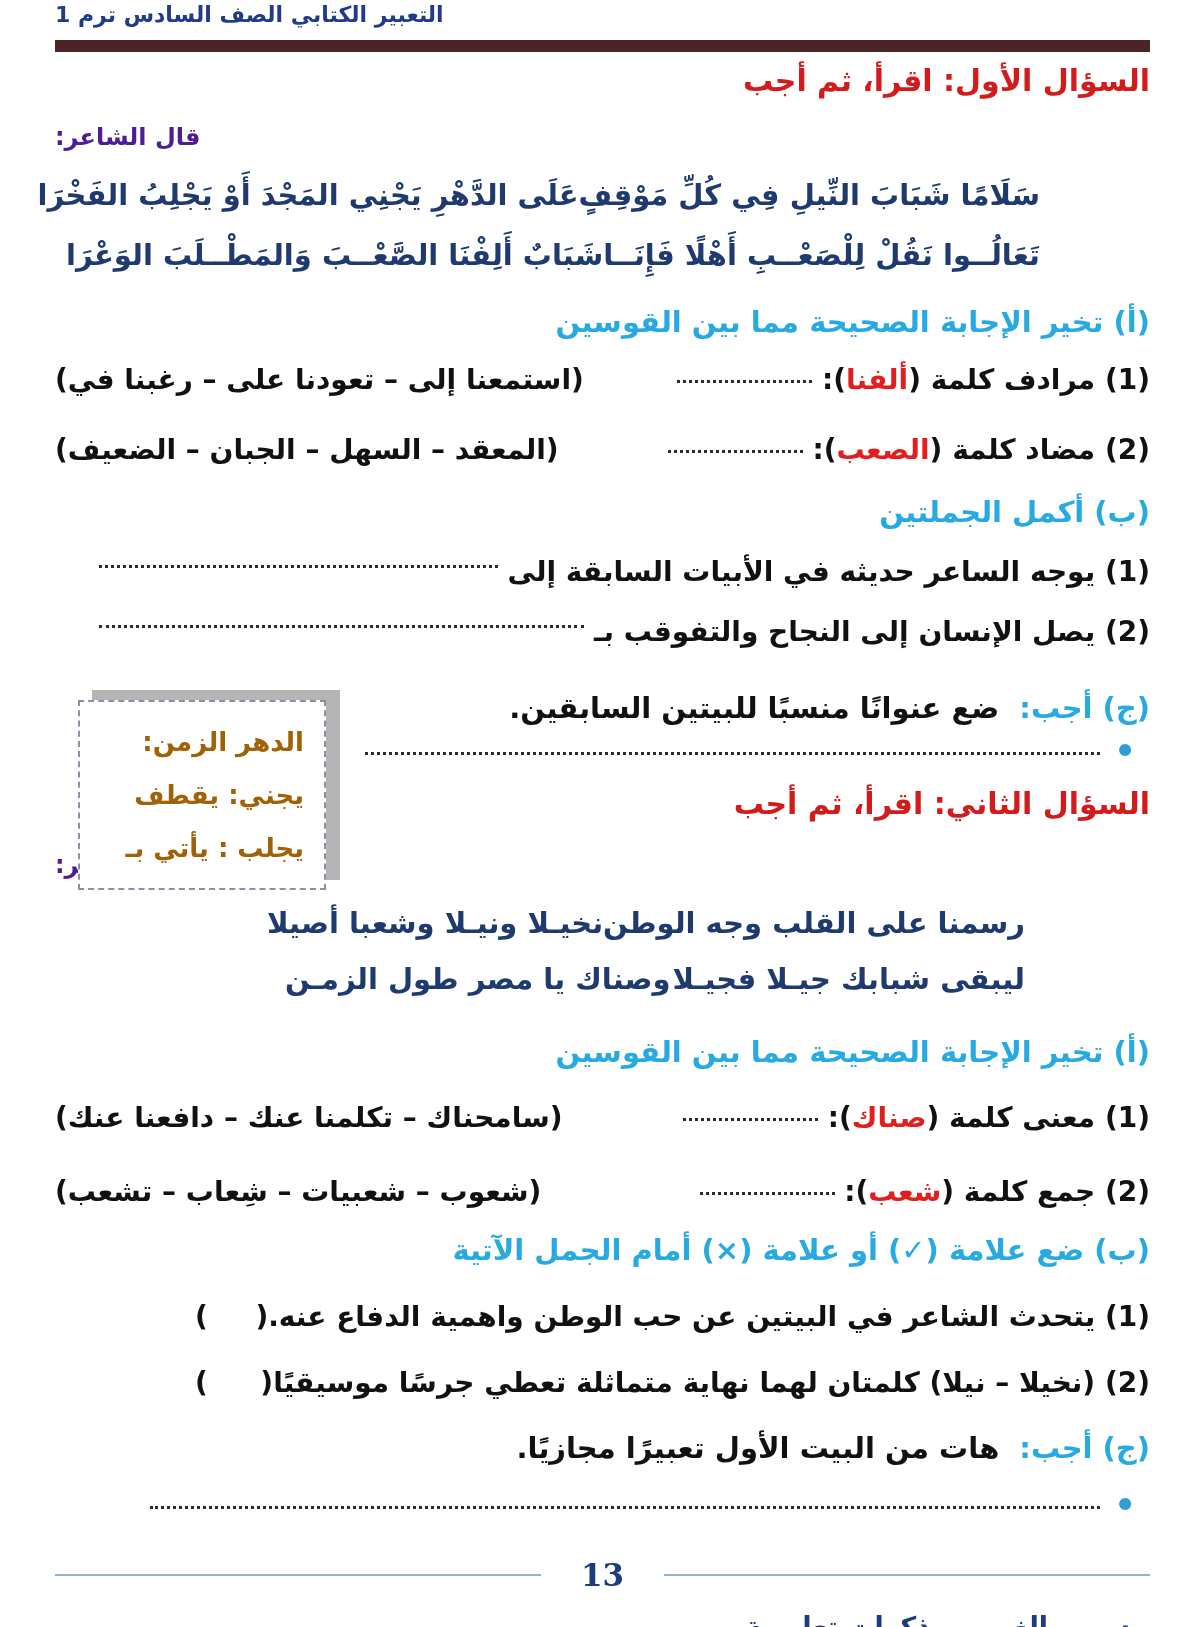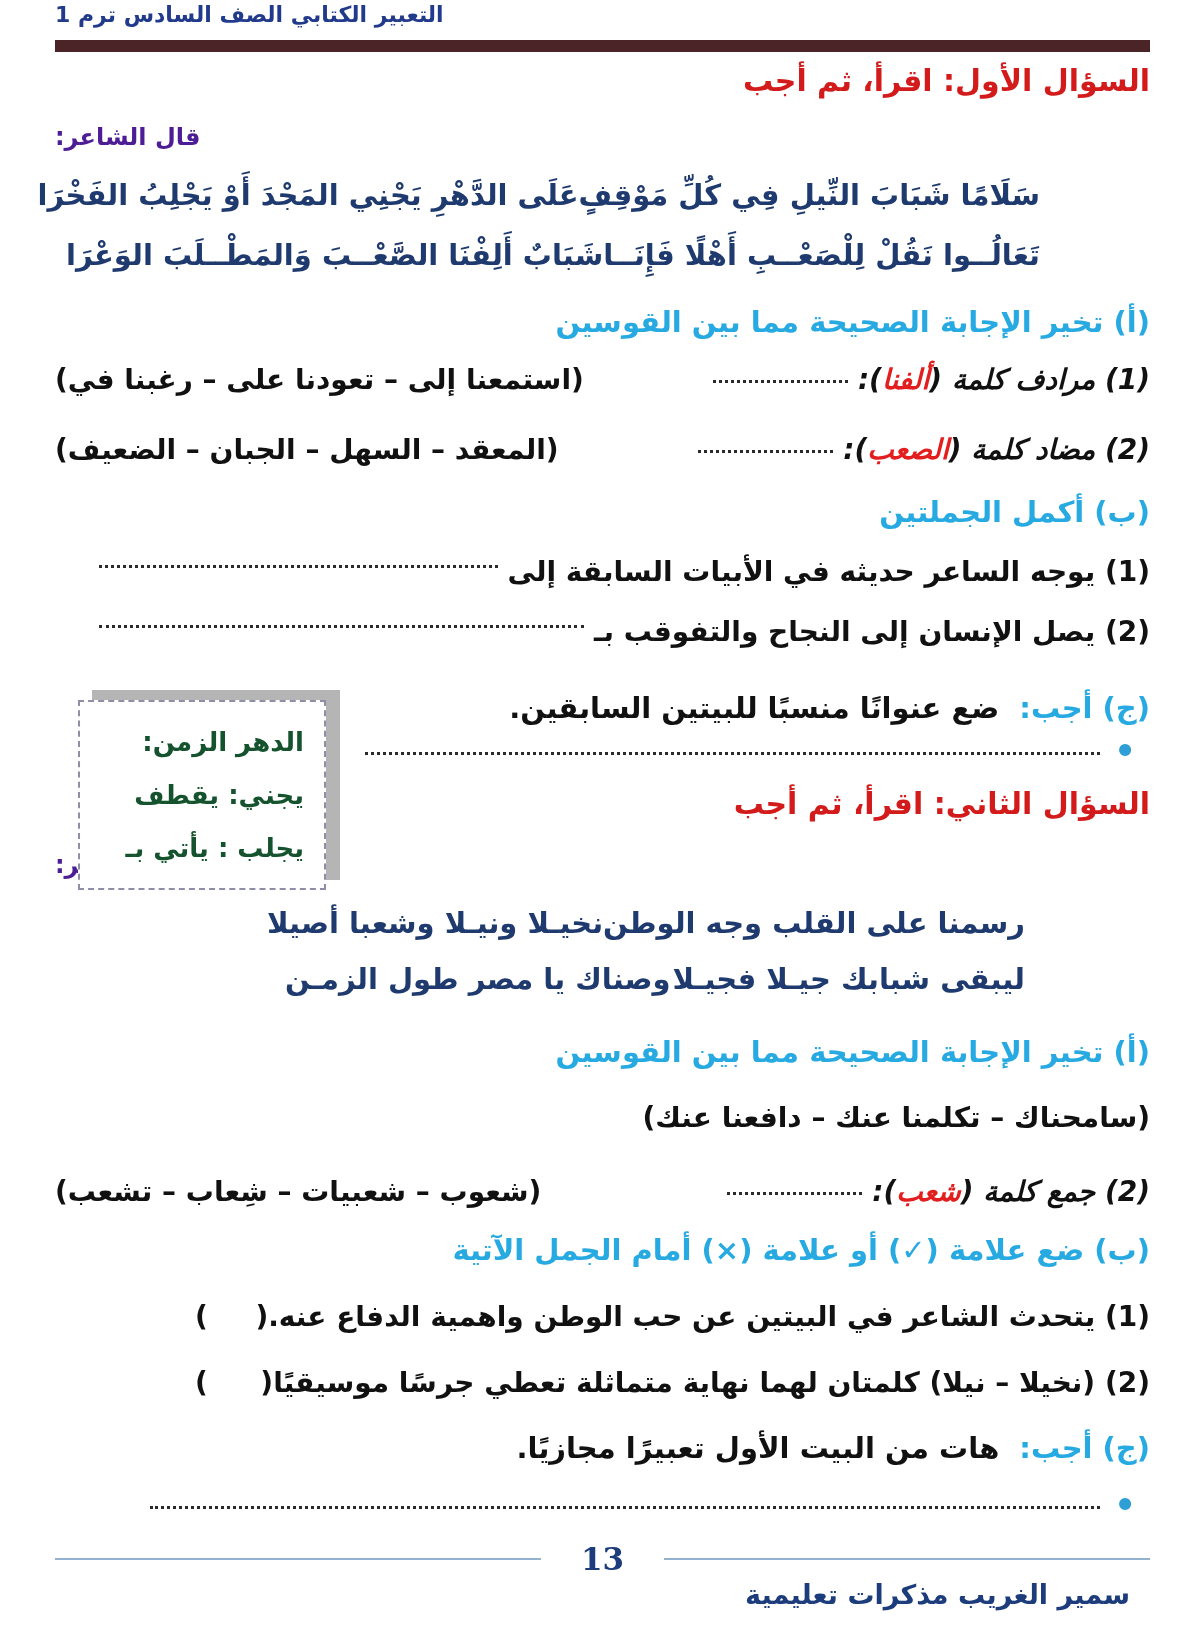--- a/index.html
+++ b/index.html
@@ -29,21 +29,21 @@
   h1, h2, h3 { margin: 0; font-weight: bold; }
 
   .poem { color: #1e3a6e; font-size: 29px; }
   .verse { display: flex; justify-content: space-between; line-height: 60px; white-space: nowrap; }
   .poem1 { margin-top: 8px; }
   .poem1 .verse { padding-right: 110px; padding-left: 20px; }
   .poem2 { margin-top: 10px; }
   .poem2 .verse { line-height: 56px; padding-right: 125px; padding-left: 230px; }
 
   .mcq-row { display: flex; justify-content: space-between; align-items: center; font-size: 28px; line-height: 50px; white-space: nowrap; }
-  .lead { white-space: nowrap; font-style: italic; }
+  .lead { white-space: nowrap; }
   .kw { color: #e31e1e; }
   .dotfill {
     display: inline-block;
     width: 135px;
     border-bottom: 3px dotted #2a2a2a;
     transform: translateY(-6px);
   }
   .choices { white-space: nowrap; }
 
   .fill-row { display: flex; align-items: center; font-size: 28px; line-height: 50px; padding-left: 40px; }
@@ -67,30 +67,30 @@
     top: 700px;
     width: 248px;
     height: 190px;
     background: #ffffff;
     border: 2px dashed #8e8ea6;
     box-shadow: 14px -10px 0 #b5b5b5;
     padding: 14px 20px;
     display: flex;
     flex-direction: column;
     justify-content: space-around;
-    color: #14532d;
+    color: #a16207;
     font-size: 26px;
     text-align: right;
     z-index: 5;
   }
 
   .footer { margin-top: 24px; }
   .footer-rule { display: flex; align-items: center; }
   .rule-seg { flex: 1; height: 2px; background: #93b2cf; }
-  .page-num { font-family: "DejaVu Serif", serif; font-size: 31px; color: #1d3c7c; margin: 0 40px; }
+  .page-num { font-family: "DejaVu Serif", serif; font-size: 31px; color: #1d3c7c; margin: 16px 40px; }
   .publisher { margin-top: 2px; text-align: right; font-size: 27px; color: #1d3c7c; padding-left: 30px; margin-right: 20px; }
 
   .mt8  { margin-top: 8px; }
   .mt10 { margin-top: 10px; }
   .mt12 { margin-top: 12px; }
   .mt14 { margin-top: 14px; }
   .mt15 { margin-top: 15px; }
   .mt16 { margin-top: 16px; }
   .mt20 { margin-top: 20px; }
   .mt24 { margin-top: 24px; }
@@ -170,20 +170,21 @@
     </div>
     <div class="verse">
       <span>ليبقى شبابك جيـلا فجيـلا</span>
       <span>وصناك يا مصر طول الزمـن</span>
     </div>
   </div>
 
   <h3 class="cyan-heading mt24">(أ) تخير الإجابة الصحيحة مما بين القوسين</h3>
 
   <div class="mcq-row mt20">
+    <span class="lead"><span>(1) معنى كلمة (</span><span class="kw">صناك</span><span>):</span> <span class="dotfill"></span></span>
     <span class="choices">(سامحناك – تكلمنا عنك – دافعنا عنك)</span>
   </div>
 
   <div class="mcq-row mt24">
     <span class="lead"><span>(2) جمع كلمة (</span><span class="kw">شعب</span><span>):</span> <span class="dotfill"></span></span>
     <span class="choices">(شعوب – شعبيات – شِعاب – تشعب)</span>
   </div>
 
   <h3 class="cyan-heading mt12">(ب) ضع علامة (✓) أو علامة (×) أمام الجمل الآتية</h3>
 

